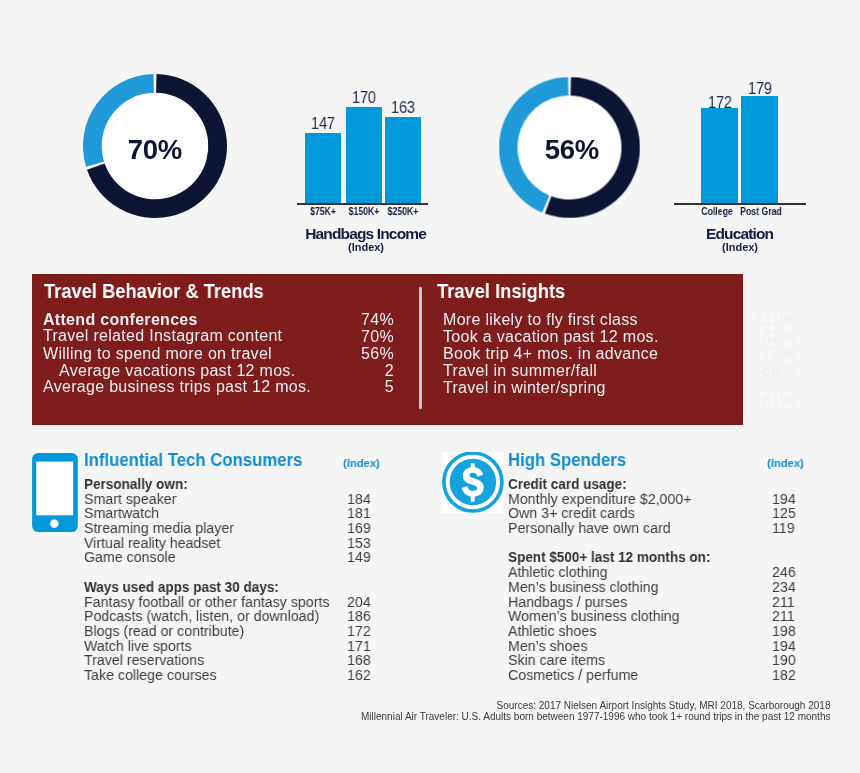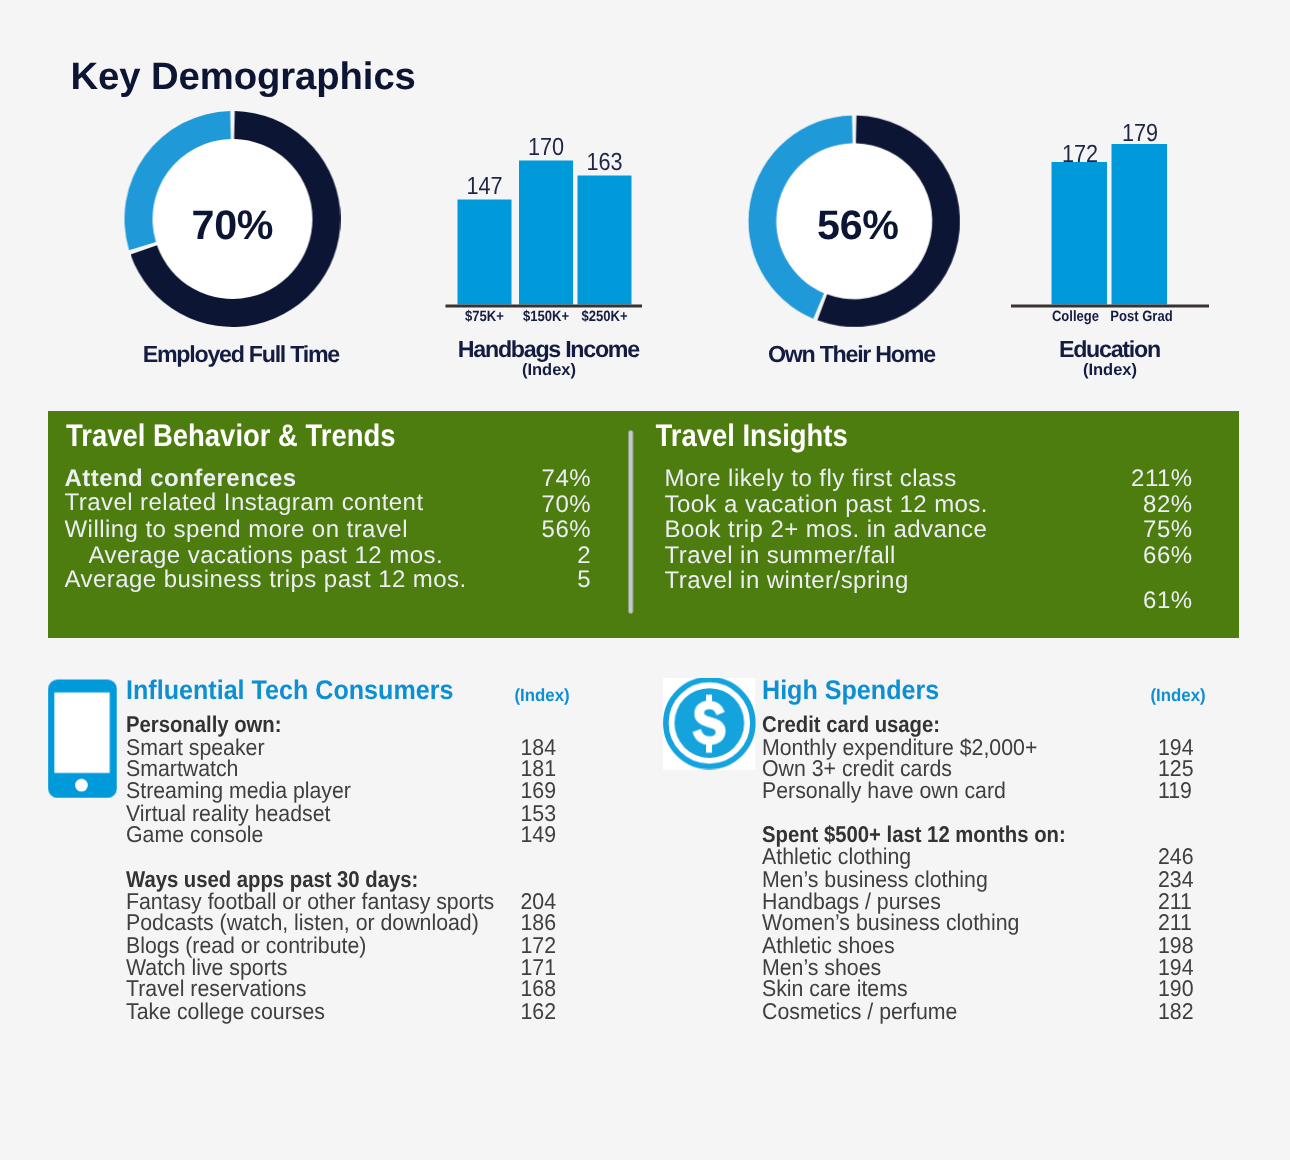--- a/index.html
+++ b/index.html
@@ -27,21 +27,21 @@
   .bar-value{position:absolute;font-size:16.6px;color:#1e2547;text-align:center;
            transform:scaleX(0.87);}
   .bar-cat{position:absolute;font-size:10px;font-weight:bold;color:#151c42;
            text-align:center;transform:scaleX(0.87);}
   .chart-title{position:absolute;font-size:15.5px;font-weight:bold;color:#151c42;
                text-align:center;letter-spacing:-0.85px;text-indent:-0.85px;}
   .chart-sub{position:absolute;font-size:11px;font-weight:bold;color:#151c42;
              text-align:center;}
 
   
-  #dark-panel{left:32px;top:274px;width:794px;height:151px;background:#4d7c0f;}
+  #dark-panel{left:32px;top:274px;width:711px;height:151px;background:#7f1d1d;}
   .panel-title{position:absolute;color:#ffffff;font-size:20.8px;font-weight:bold;
                transform:scaleX(0.88);transform-origin:left top;white-space:nowrap;}
   .panel-row{position:absolute;color:#eceef4;font-size:16px;letter-spacing:0.3px;white-space:nowrap;}
   .panel-val{position:absolute;color:#eceef4;font-size:16px;letter-spacing:0.3px;text-align:right;}
   #panel-divider{position:absolute;background:#c3c6d4;width:2.6px;border-radius:1.3px;}
 
   
   .sect-title{position:absolute;color:#0d8fd4;font-size:18px;font-weight:bold;
               white-space:nowrap;transform:scaleX(0.93);transform-origin:left top;}
   .sect-index{position:absolute;color:#0d8fd4;font-size:11.8px;font-weight:bold;
@@ -55,31 +55,29 @@
 
   
   #sources{position:absolute;right:29.5px;top:701.2px;text-align:right;
            color:#3a3a3a;font-size:10px;line-height:10.8px;}
 </style>
 </head>
 <body>
 
 <div id="root">
 
-  <div class="abs" id="page-title">Key Demographics</div>
 
   <svg class="abs donut" id="donut-employed" style="left:82.8px;top:74.3px;" height="144" viewBox="0 0 144 144" width="144">
     <g transform="translate(72,72)">
       <circle cx="0" cy="0" r="54" fill="#ffffff"></circle>
       <path id="d1-seg1" fill="#0c1533" d="M 1.508 -71.984 A 72 72 0 1 1 -67.995 23.678 L -50.335 17.529 A 53.3 53.3 0 1 0 1.116 -53.288 Z"></path>
       <path id="d1-seg2" fill="#1f99d8" d="M -68.927 20.810 A 72 72 0 0 1 -1.508 -71.984 L -1.116 -53.288 A 53.3 53.3 0 0 0 -51.025 15.405 Z"></path>
     </g>
   </svg>
   <div class="donut-value" style="left:55px;top:133.5px;width:200px;">70%</div>
-  <div class="donut-label" style="left:60.5px;top:227.5px;width:200px;">Employed Full Time</div>
 
   <div id="chart-household-income">
       <div class="bar" style="left: 305px; top: 133px; width: 36px; height: 70px;"></div>
       <div class="bar-value" style="left: 283px; top: 114px; width: 80px;">147</div>
       <div class="bar-cat" style="left: 283px; top: 206.4px; width: 80px;">$75K+</div>
       <div class="bar" style="left: 346px; top: 107px; width: 36px; height: 96px;"></div>
       <div class="bar-value" style="left: 324px; top: 88px; width: 80px;">170</div>
       <div class="bar-cat" style="left: 324px; top: 206.4px; width: 80px;">$150K+</div>
       <div class="bar" style="left: 385px; top: 117px; width: 36px; height: 86px;"></div>
       <div class="bar-value" style="left: 363px; top: 98px; width: 80px;">163</div>
@@ -90,21 +88,20 @@
     </div>
 
   <svg class="abs donut" id="donut-home" style="left:498.5px;top:77px;" height="141" viewBox="0 0 141 141" width="141">
     <g transform="translate(70.5,70.5)">
       <circle cx="0" cy="0" r="52.5" fill="#ffffff"></circle>
       <path id="d2-seg1" fill="#0c1533" d="M 1.476 -70.485 A 70.5 70.5 0 1 1 -24.574 66.078 L -18.126 48.739 A 52 52 0 1 0 1.089 -51.989 Z"></path>
       <path id="d2-seg2" fill="#1f99d8" d="M -27.320 64.991 A 70.5 70.5 0 0 1 -1.476 -70.485 L -1.089 -51.989 A 52 52 0 0 0 -20.151 47.937 Z"></path>
     </g>
   </svg>
   <div class="donut-value" style="left:471.5px;top:133.5px;width:200px;">56%</div>
-  <div class="donut-label" style="left:468px;top:228px;width:200px;">Own Their Home</div>
 
   <div id="chart-education">
       <div class="bar" style="left: 701px; top: 108px; width: 37px; height: 95px;"></div>
       <div class="bar-value" style="left: 679.5px; top: 92.5px; width: 80px;">172</div>
       <div class="bar-cat" style="left: 677.3px; top: 206px; width: 80px;">College</div>
       <div class="bar" style="left: 741px; top: 96px; width: 37px; height: 107px;"></div>
       <div class="bar-value" style="left: 719.5px; top: 78.5px; width: 80px;">179</div>
       <div class="bar-cat" style="left: 721px; top: 206px; width: 80px;">Post Grad</div>
       <div class="axis" style="left: 674.2px; top: 203px; width: 131.7px;"></div>
       <div class="chart-title" style="left: 620px; top: 224.5px; width: 240px;">Education</div>
@@ -125,21 +122,21 @@
         <div class="panel-row" style="left: 27px; top: 87.5px;">Average vacations past 12 mos.</div>
         <div class="panel-val" style="left: 271.5px; top: 87.5px; width: 90px;">2</div>
         <div class="panel-row" style="left: 11.3px; top: 104.2px;">Average business trips past 12 mos.</div>
         <div class="panel-val" style="left: 271.5px; top: 104.2px; width: 90px;">5</div>
       </div>
     <div id="panel-rows-right">
         <div class="panel-row" style="left: 410.8px; top: 37.4px;">More likely to fly first class</div>
         <div class="panel-val" style="left: 672.5px; top: 37.4px; width: 90px; text-align: right;">211%</div>
         <div class="panel-row" style="left: 410.8px; top: 54.1px;">Took a vacation past 12 mos.</div>
         <div class="panel-val" style="left: 672.5px; top: 54.1px; width: 90px;">82%</div>
-        <div class="panel-row" style="left: 410.8px; top: 70.8px;">Book trip 2+ mos. in advance</div>
+        <div class="panel-row" style="left: 410.8px; top: 70.8px;">Book trip 4+ mos. in advance</div>
         <div class="panel-val" style="left: 672.5px; top: 70.8px; width: 90px;">75%</div>
         <div class="panel-row" style="left: 410.8px; top: 87.5px;">Travel in summer/fall</div>
         <div class="panel-val" style="left: 672.5px; top: 87.5px; width: 90px;">66%</div>
         <div class="panel-row" style="left: 410.8px; top: 105px;">Travel in winter/spring</div>
         <div class="panel-val" style="left: 672.5px; top: 104.2px; width: 90px; margin-top: 14px;">61%</div>
       </div>
   </div>
 
   <svg class="abs" id="smartphone-icon" style="left:31.5px;top:452.9px;" width="46" height="79" viewBox="0 0 45.2 78">
     <rect x="0" y="0" width="45.2" height="78" rx="6.2" ry="6.2" fill="#0099d9"></rect>
@@ -210,14 +207,18 @@
       <div class="item-lbl" style="left: 507.5px; top: 621.9px;">Athletic shoes</div>
       <div class="item-val" style="left: 772px; top: 621.9px;">198</div>
       <div class="item-lbl" style="left: 507.5px; top: 636.59px;">Men’s shoes</div>
       <div class="item-val" style="left: 772px; top: 636.59px;">194</div>
       <div class="item-lbl" style="left: 507.5px; top: 651.28px;">Skin care items</div>
       <div class="item-val" style="left: 772px; top: 651.28px;">190</div>
       <div class="item-lbl" style="left: 507.5px; top: 665.97px;">Cosmetics / perfume</div>
       <div class="item-val" style="left: 772px; top: 665.97px;">182</div>
     </div>
 
+  <div id="sources">
+    <div>Sources: 2017 Nielsen Airport Insights Study, MRI 2018, Scarborough 2018</div>
+    <div>Millennial Air Traveler: U.S. Adults born between 1977-1996 who took 1+ round trips in the past 12 months</div>
+  </div>
 
 </div>
 
 </body></html>

